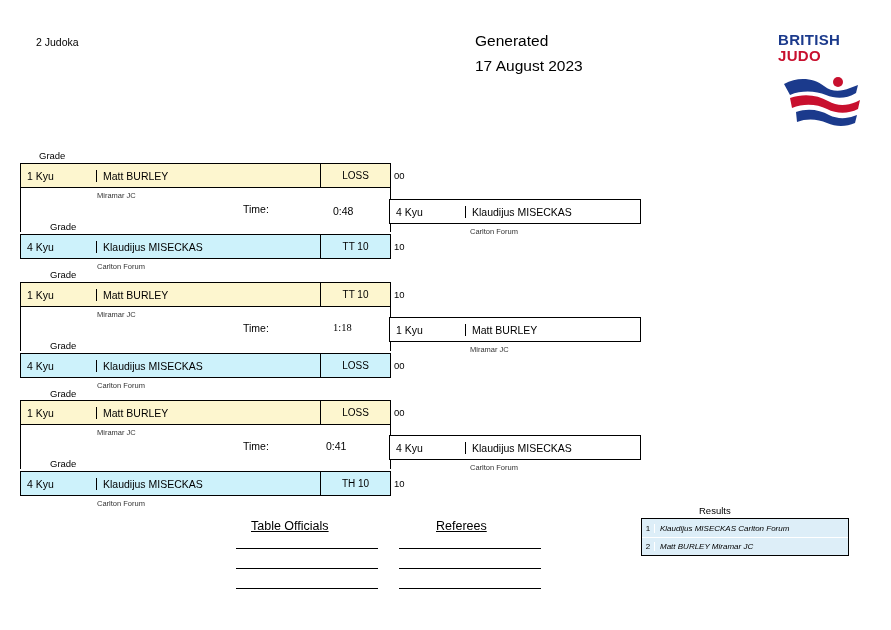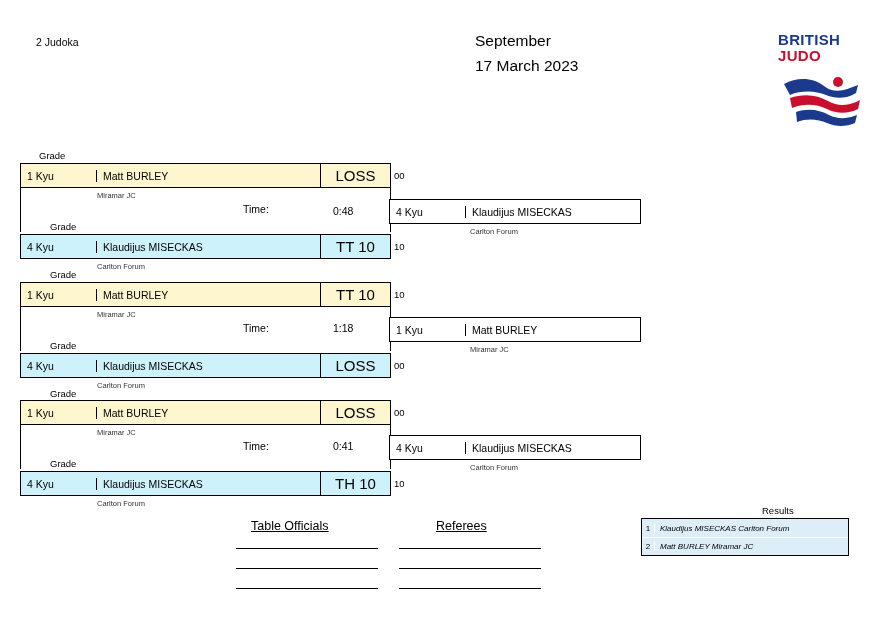--- a/index.html
+++ b/index.html
@@ -51,21 +51,21 @@
     width: 76px;
     padding-left: 6px;
     border-right: 1px solid #000;
     font-size: 10.5px;
   }
   .name-box { flex: 1; padding-left: 6px; }
   .score-box {
     width: 70px;
     border-left: 1px solid #000;
     justify-content: center;
-    font-size: 15px;
+    font-size: 10px;
     display: flex;
     align-items: center;
     height: 100%;
   }
   .pts {
     position: absolute;
     font-size: 9.5px;
   }
   .club {
     position: absolute;
@@ -129,22 +129,22 @@
 </head>
 <body>
 
 <div class="page">
 
   <div class="hdr-left">
     <div class="hdr-count">2 Judoka</div>
   </div>
 
   <div class="hdr-mid">
-    <div class="hdr-city">September</div>
-    <div class="hdr-date">17 March 2023</div>
+    <div class="hdr-city">Generated</div>
+    <div class="hdr-date">17 August 2023</div>
   </div>
 
   <div class="logo">
     <div class="logo-bj">
       <span>BRITISH</span><br>
       <span class="red">JUDO</span>
     </div>
     <svg class="logo-fig" viewBox="0 0 86 62">
       <path d="M4 16 C18 8 34 10 44 18 C52 24 60 24 70 20 L78 17 L76 25 C66 31 56 31 46 27 C36 23 22 22 10 27 Z" fill="#1b3a8c"></path>
       <path d="M10 30 C24 25 38 27 48 33 C57 38 66 38 76 34 L80 32 L78 41 C68 46 57 46 47 41 C37 36 24 35 12 40 Z" fill="#c8102e"></path>
@@ -185,21 +185,21 @@
   <div class="cell r1" style="left:20px; top:282px; width:371px;">
     <span class="grade-box">1 Kyu</span>
     <span class="name-box">Matt BURLEY</span>
     <span class="score-box">TT 10</span>
   </div>
   <div class="pts" style="left:394px; top:289px;">10</div>
   <div class="club" style="left:97px; top:310px;">Miramar JC</div>
 
   <div class="time-box" style="left:20px; top:307px; width:371px; border-top:0; border-bottom:0;"></div>
   <div class="time-lbl" style="left:243px; top:322px;">Time:</div>
-  <div class="time-val" style="left:333px; top:322px;">1:18</div>
+  <div class="time-val" style="left:333px; top:322px;font-family:Liberation Serif, serif;">1:18</div>
 
   <div class="grade-lbl" style="left:50px; top:340px;">Grade</div>
   <div class="cell r2" style="left:20px; top:353px; width:371px;">
     <span class="grade-box">4 Kyu</span>
     <span class="name-box">Klaudijus MISECKAS</span>
     <span class="score-box">LOSS</span>
   </div>
   <div class="pts" style="left:394px; top:360px;">00</div>
   <div class="club" style="left:97px; top:381px;">Carlton Forum</div>
 
@@ -213,21 +213,21 @@
   <div class="cell r1" style="left:20px; top:400px; width:371px;">
     <span class="grade-box">1 Kyu</span>
     <span class="name-box">Matt BURLEY</span>
     <span class="score-box">LOSS</span>
   </div>
   <div class="pts" style="left:394px; top:407px;">00</div>
   <div class="club" style="left:97px; top:428px;">Miramar JC</div>
 
   <div class="time-box" style="left:20px; top:425px; width:371px; border-top:0; border-bottom:0;"></div>
   <div class="time-lbl" style="left:243px; top:440px;">Time:</div>
-  <div class="time-val" style="left:333px; top:440px;">0:41</div>
+  <div class="time-val" style="left:326px; top:440px;">0:41</div>
 
   <div class="grade-lbl" style="left:50px; top:458px;">Grade</div>
   <div class="cell r2" style="left:20px; top:471px; width:371px;">
     <span class="grade-box">4 Kyu</span>
     <span class="name-box">Klaudijus MISECKAS</span>
     <span class="score-box">TH 10</span>
   </div>
   <div class="pts" style="left:394px; top:478px;">10</div>
   <div class="club" style="left:97px; top:499px;">Carlton Forum</div>
 
@@ -240,21 +240,21 @@
   <div class="sig-label" style="left:251px; top:519px;">Table Officials</div>
   <div class="sig-line" style="left:236px; top:548px; width:142px;"></div>
   <div class="sig-line" style="left:236px; top:568px; width:142px;"></div>
   <div class="sig-line" style="left:236px; top:588px; width:142px;"></div>
 
   <div class="sig-label" style="left:436px; top:519px;">Referees</div>
   <div class="sig-line" style="left:399px; top:548px; width:142px;"></div>
   <div class="sig-line" style="left:399px; top:568px; width:142px;"></div>
   <div class="sig-line" style="left:399px; top:588px; width:142px;"></div>
 
-  <div class="res-title" style="left:762px; top:505px;">Results</div>
+  <div class="res-title" style="left:699px; top:505px;">Results</div>
   <div class="res-box">
     <div class="res-row">
       <span class="res-rank">1</span>
       <span class="res-name">Klaudijus MISECKAS Carlton Forum</span>
     </div>
     <div class="res-row">
       <span class="res-rank">2</span>
       <span class="res-name">Matt BURLEY Miramar JC</span>
     </div>
   </div>

